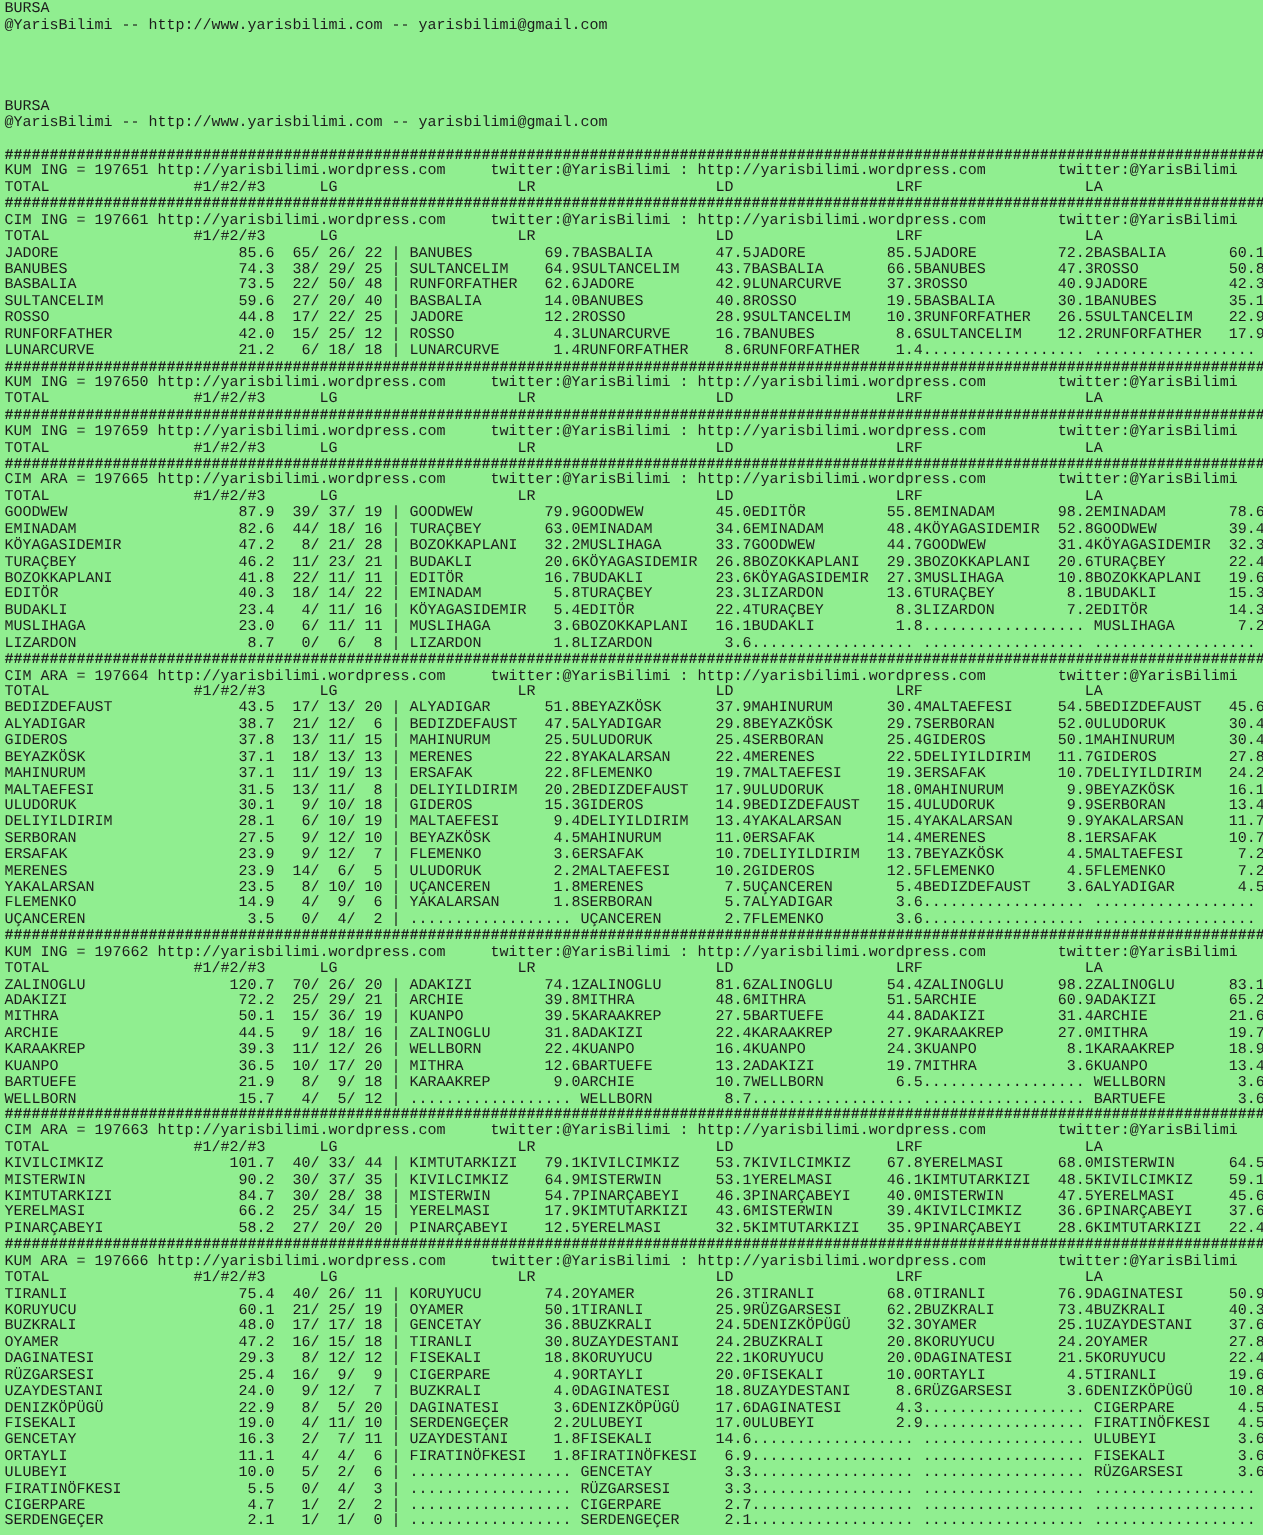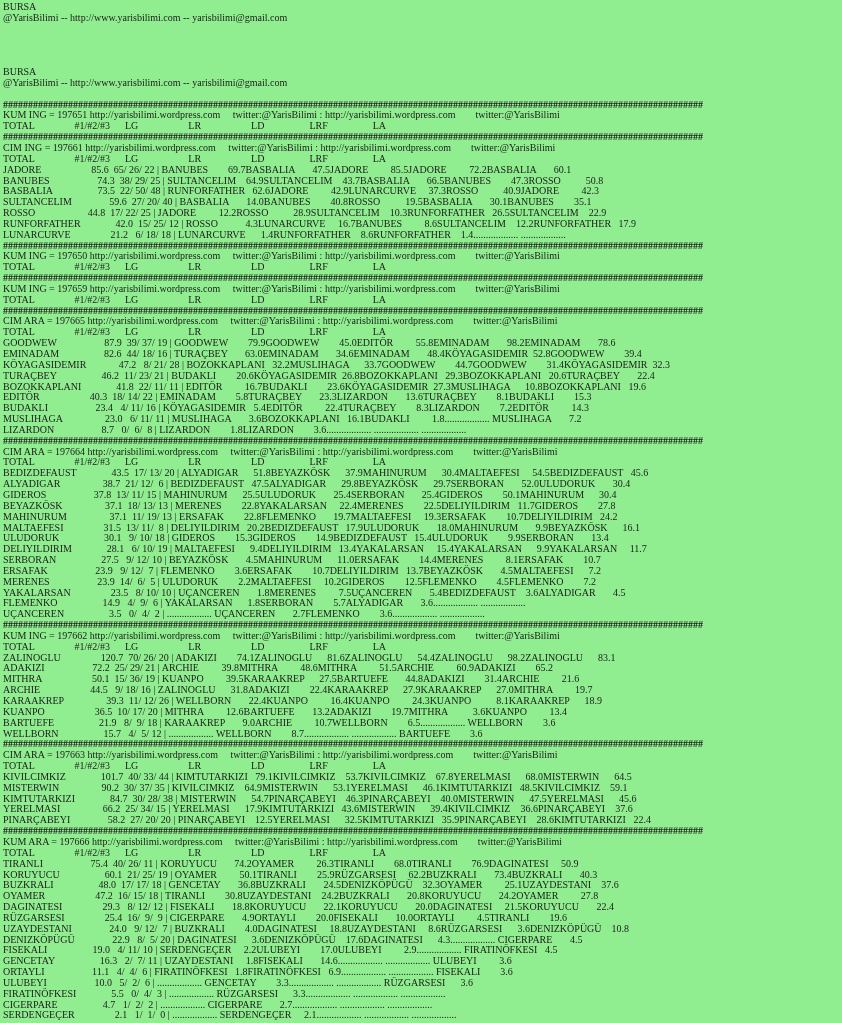--- a/index.html
+++ b/index.html
@@ -1,21 +1,21 @@
 <!DOCTYPE html>
 <html><head>
 <meta charset="utf-8">
 <style>
   html,body{margin:0;padding:0;}
   body{
     width:842px;height:1023px;overflow:hidden;
     background:#90ee90;
   }
   #report{
-    font-family:Liberation Serif, serif;
+    font-family:Liberation Mono, monospace;
     font-size:10px;
     line-height:10.85px;
     color:#1c1c1c;
     white-space:pre;
     padding:2px 0 0 3px;
   }
   #report .line{height:10.85px;}
   #report .sep{font-weight:bold;letter-spacing:0;}
 </style>
 </head>

